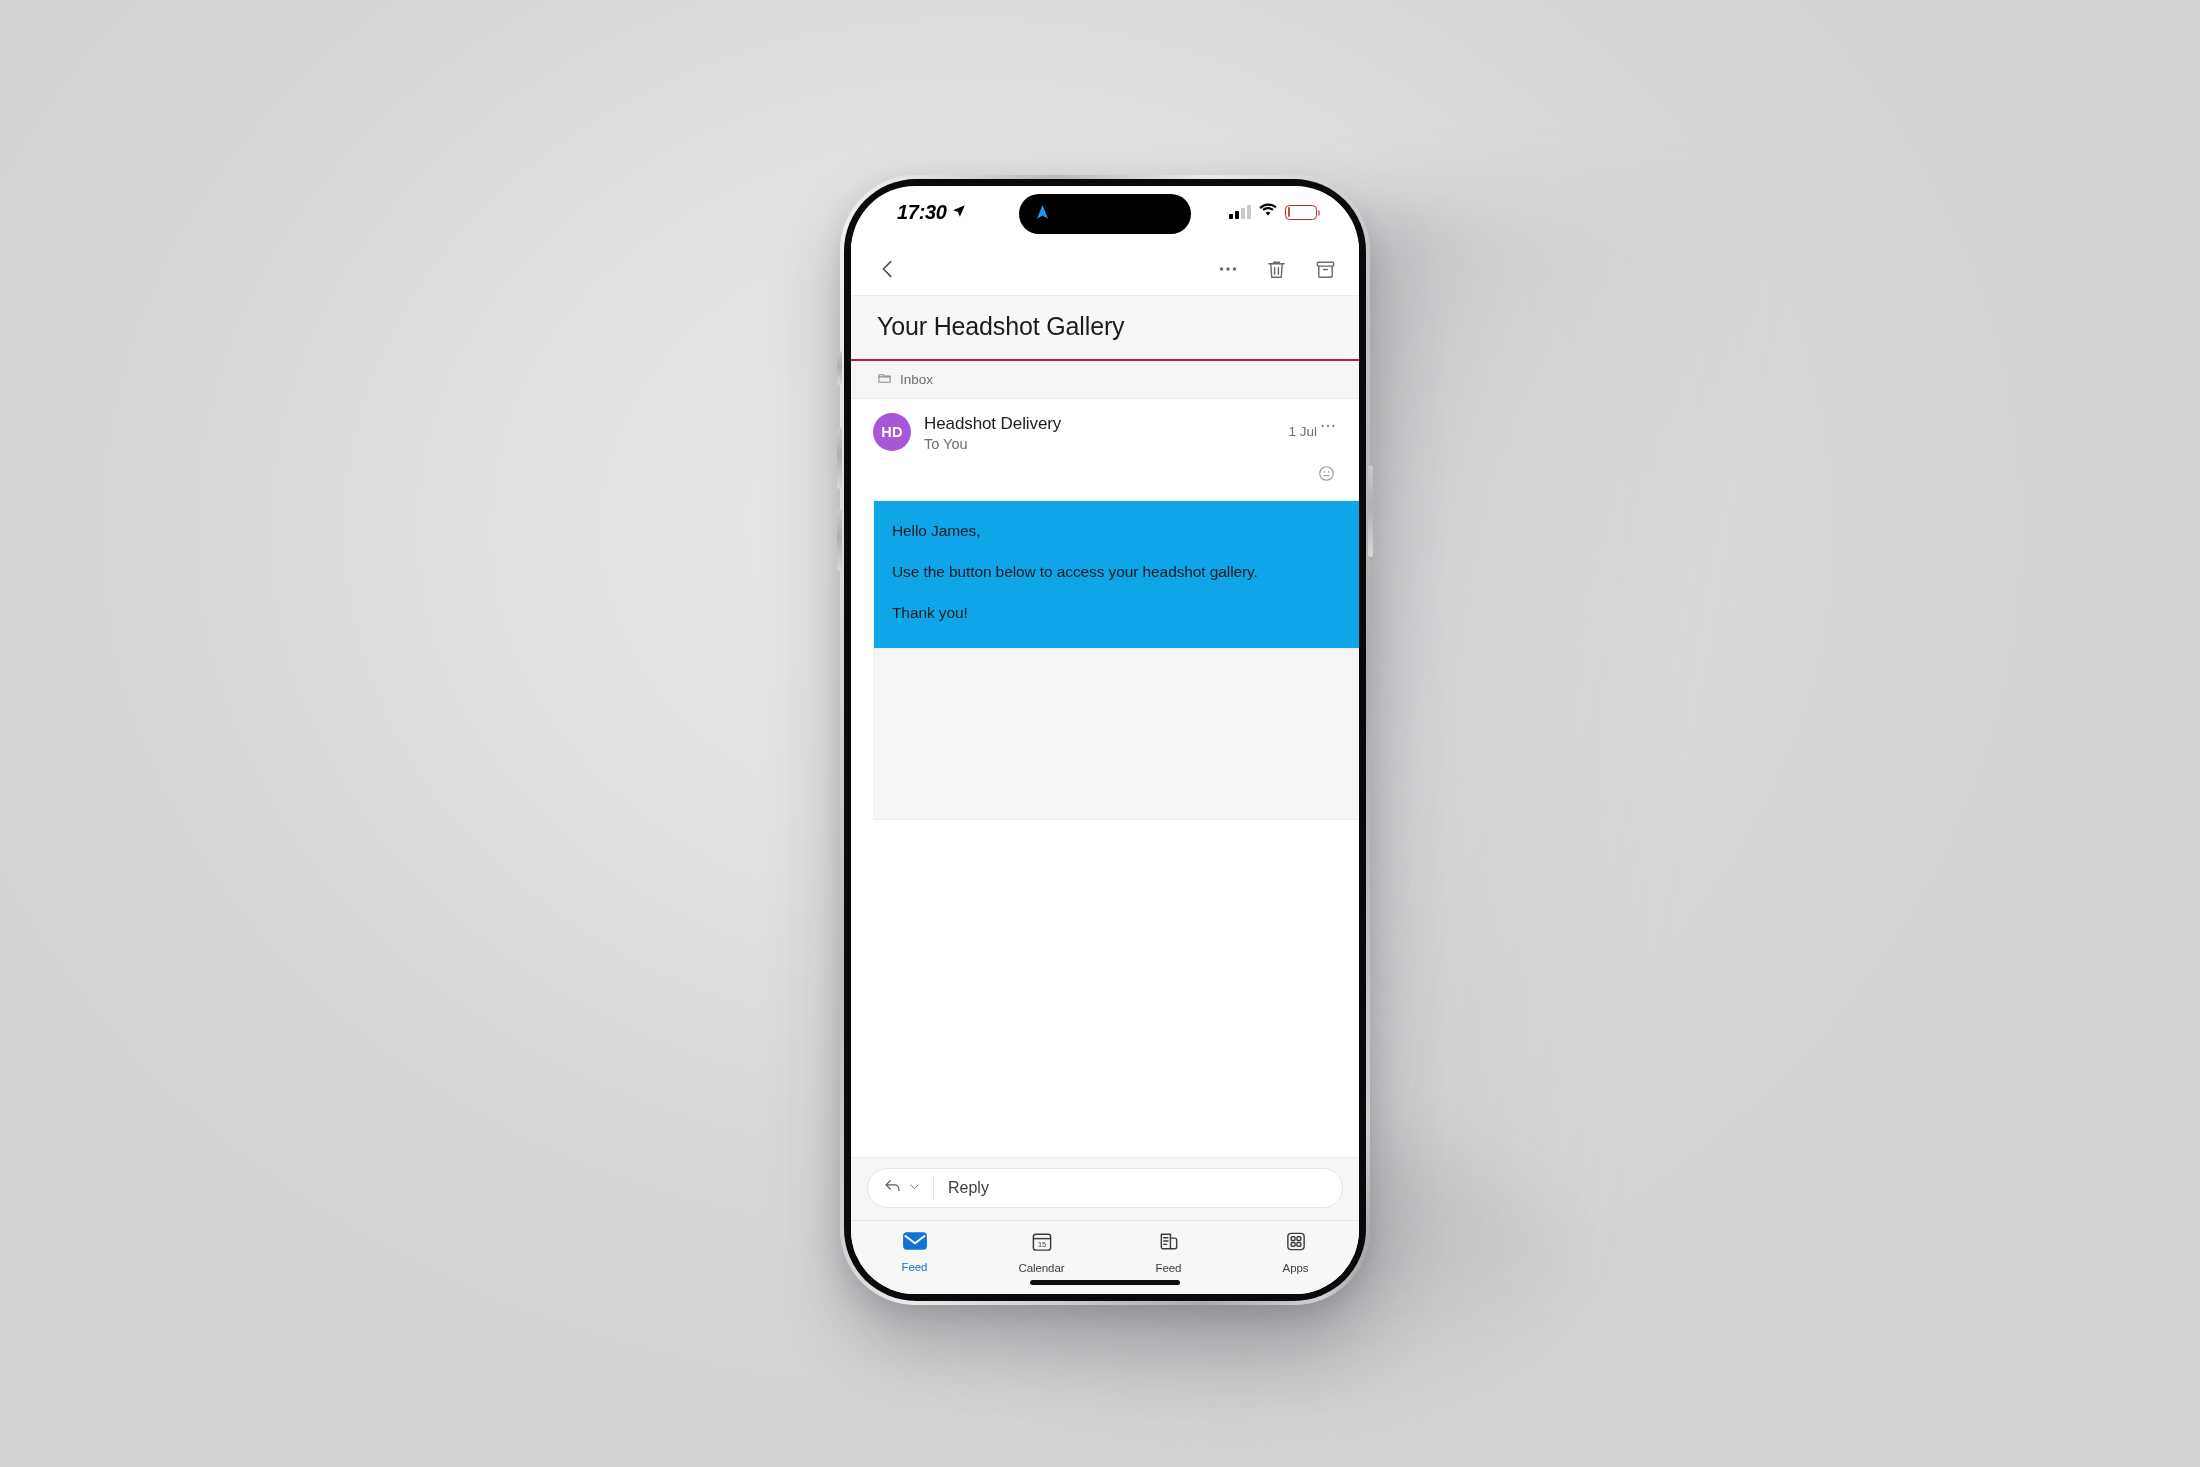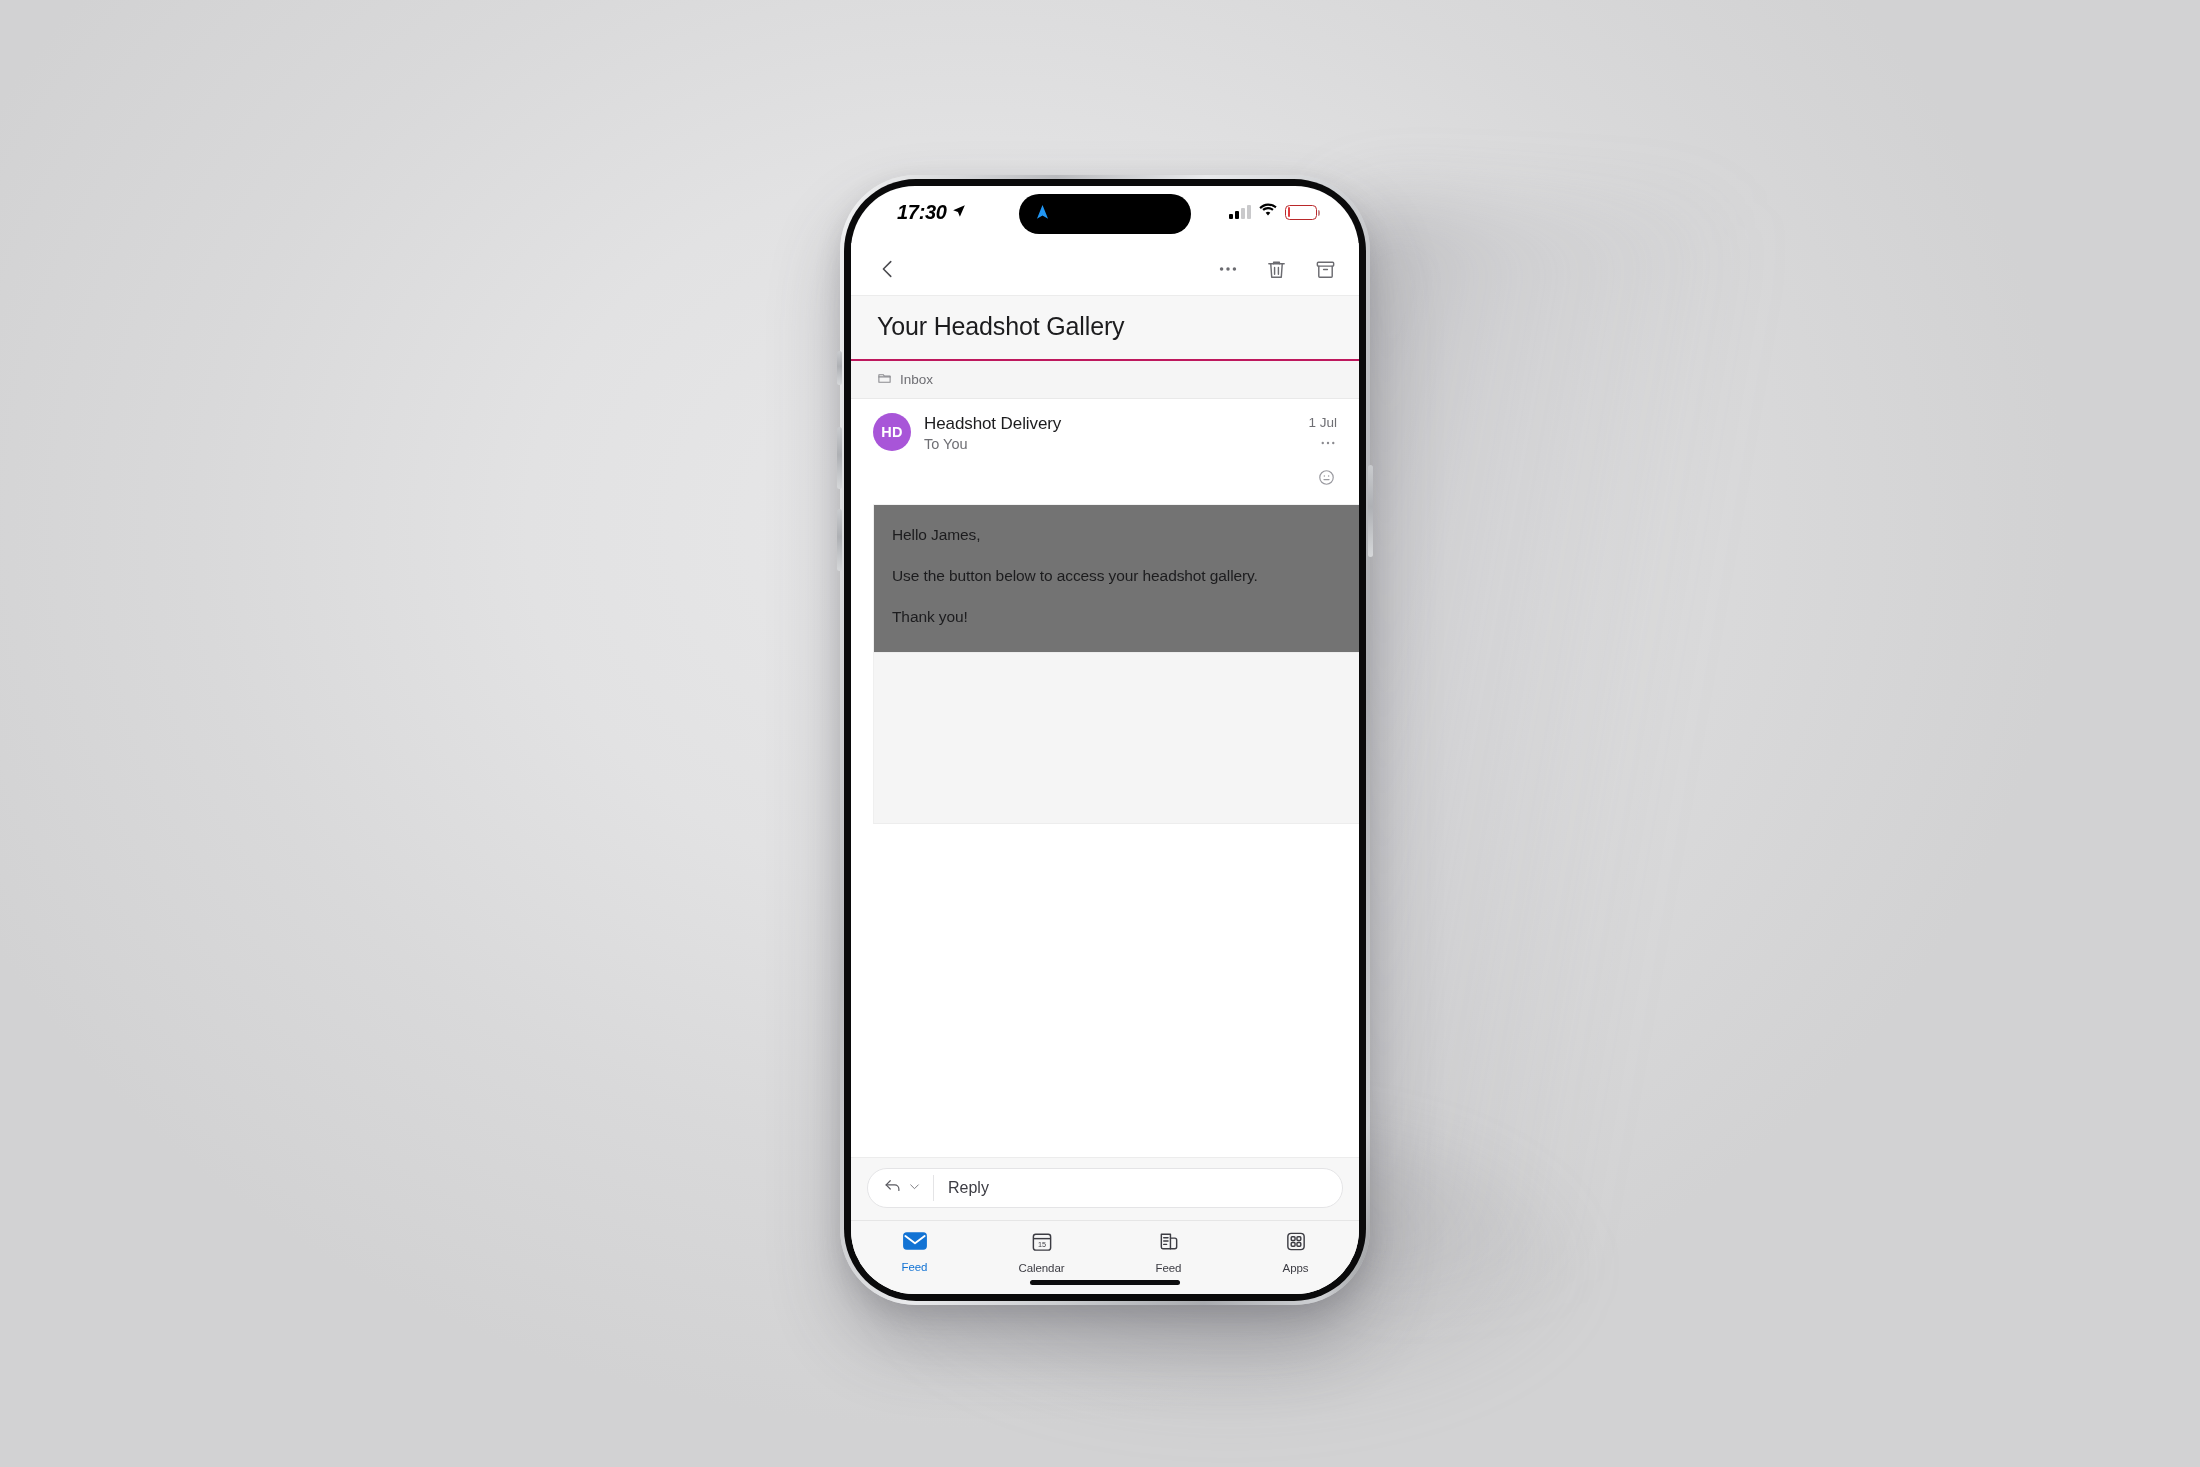--- a/index.html
+++ b/index.html
@@ -236,21 +236,21 @@
     letter-spacing: -0.1px;
   }
   .sender-to {
     font-size: 14.5px;
     color: #6e6e73;
     margin-top: 2px;
   }
   .sender-right {
     flex: 0 0 auto;
     display: flex;
-    flex-direction: column;
+    flex-direction: row;
     align-items: flex-end;
     gap: 2px;
     padding-top: 2px;
   }
   .msg-date { font-size: 13.5px; color: #6e6e73; }
   .dots-small { padding: 2px 0 0 0; cursor: pointer; }
 
   .reaction-row {
     display: flex;
     justify-content: flex-end;
@@ -260,21 +260,21 @@
   .reaction-btn {
     width: 26px; height: 26px;
     border-radius: 50%;
     display: flex; align-items: center; justify-content: center;
     cursor: pointer;
   }
 
   
   .body-card {
     margin: 10px 0 0 22px;
-    background: #737373;
+    background: #0ea5e9;
     border-left: 1px solid #efefef;
     border-top: 1px solid #f2f2f2;
     padding: 20px 16px 24px 18px;
   }
   .p {
     font-size: 15.5px;
     line-height: 1.35;
     color: #1c1c1e;
     letter-spacing: -0.1px;
   }

